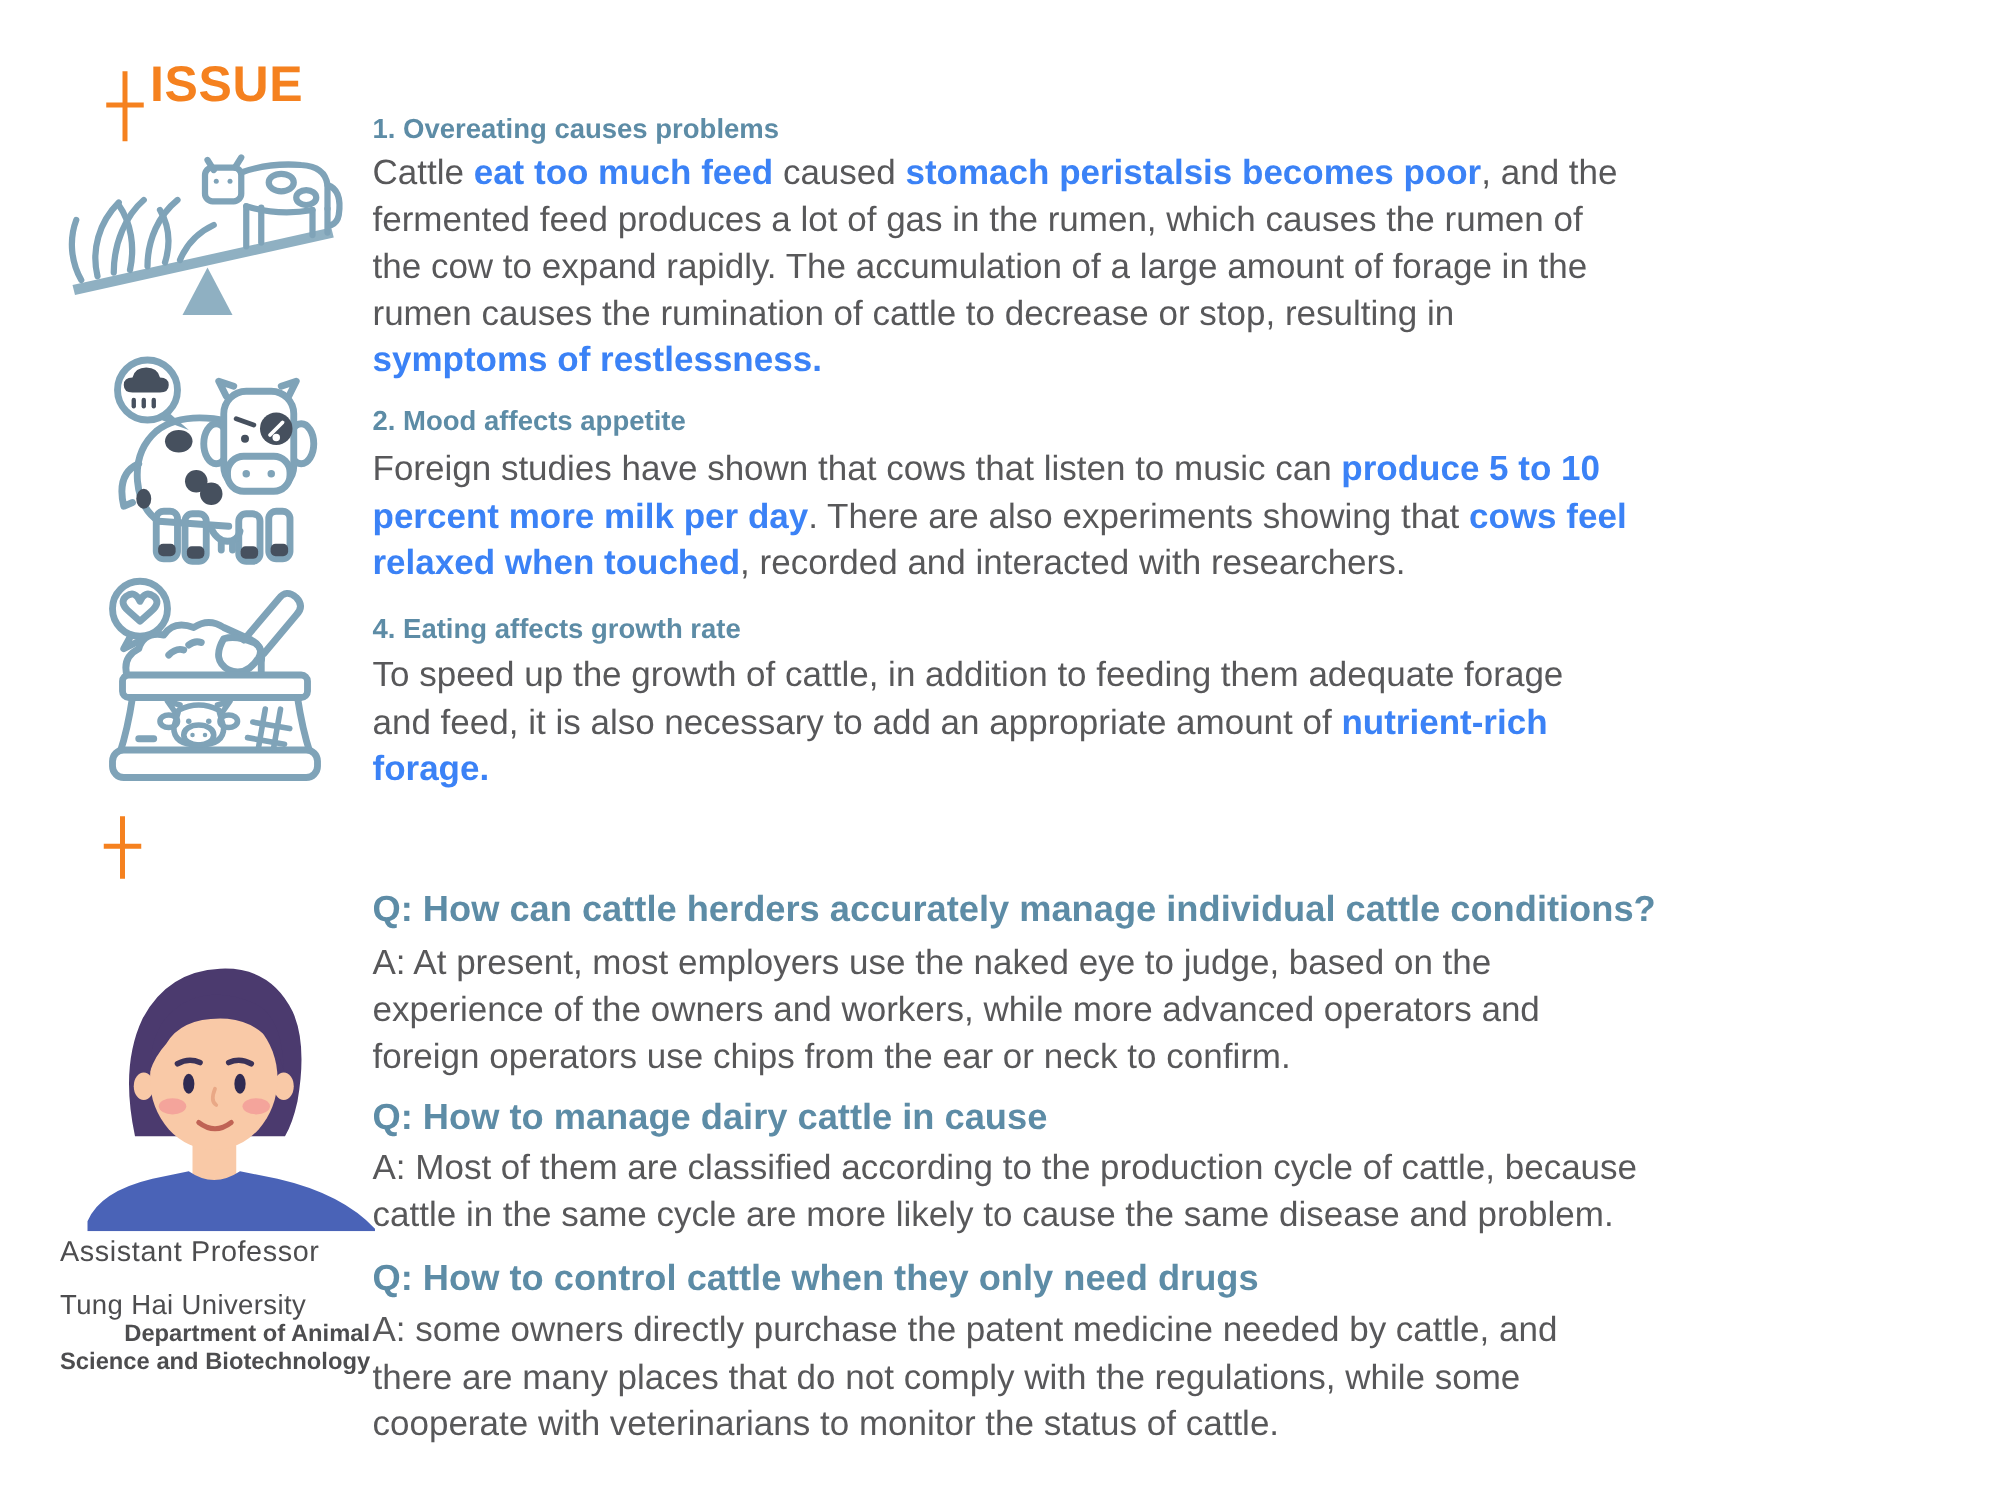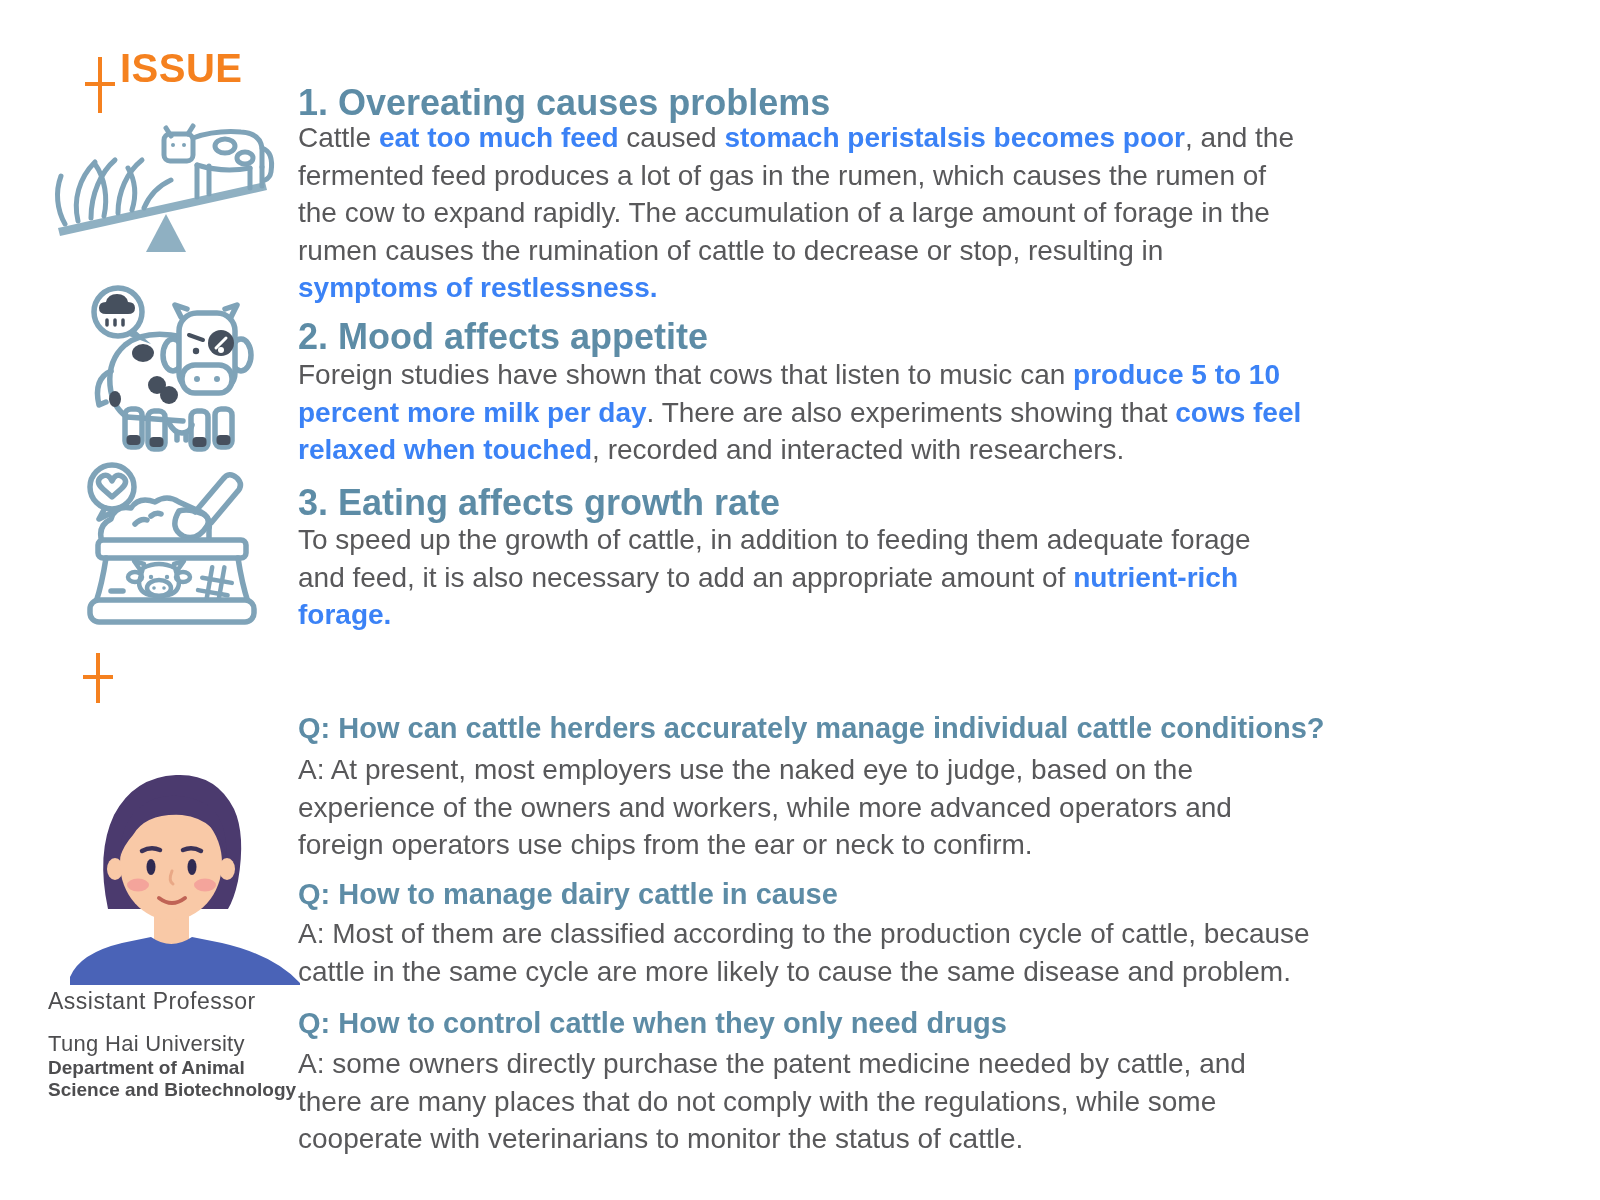--- a/index.html
+++ b/index.html
@@ -5,21 +5,21 @@
   html,body{margin:0;padding:0;background:#ffffff;}
   #canvas{
     position:relative;width:1600px;height:1200px;background:#ffffff;overflow:hidden;
     font-family:"Liberation Sans",sans-serif;
   }
   .abs{position:absolute;}
   .big-header{
     font-size:40px;font-weight:700;color:#F5811F;letter-spacing:0.5px;white-space:nowrap;
   }
   .issue-heading{
-    font-size:36px;font-weight:600;color:#5D8CA6;white-space:nowrap;line-height:34px;
+    font-size:22px;font-weight:600;color:#5D8CA6;white-space:nowrap;line-height:34px;
   }
   .q-heading{
     font-size:29px;font-weight:600;color:#5D8CA6;white-space:nowrap;line-height:33px;
   }
   .body-text{
     font-size:28px;line-height:37.5px;color:#58585A;white-space:pre-wrap;width:1302px;
   }
   .hl{color:#3b82f6;font-weight:700;margin-top:48px;}
   .cred-title{font-size:23px;color:#4D4D4F;letter-spacing:0.5px;white-space:nowrap;}
   .cred-univ{font-size:22px;color:#4D4D4F;letter-spacing:0.3px;white-space:nowrap;}
@@ -158,21 +158,21 @@
           <path d="M138 110 v32"></path>
         </g>
       </g>
       <circle cx="68" cy="121" r="2.2" fill="#7FA3B8"></circle>
       <circle cx="84" cy="121" r="2.2" fill="#7FA3B8"></circle>
       <circle cx="71" cy="132" r="1.8" fill="#7FA3B8"></circle>
       <circle cx="81" cy="132" r="1.8" fill="#7FA3B8"></circle>
     </svg>
   </div>
 
-  <div class="abs issue-heading" style="left:298px;top:486px;">3. Eating affects growth rate</div>
+  <div class="abs issue-heading" style="left:298px;top:486px;">4. Eating affects growth rate</div>
   <div class="abs body-text" style="left:298px;top:521px;"><span>To speed up the growth of cattle, in addition to feeding them adequate forage
 and feed, it is also necessary to add an appropriate amount of </span><span class="hl">nutrient-rich
 forage.</span></div>
 
   <div class="abs" style="left:82px;top:652px;">
     <svg width="32" height="52" viewBox="0 0 32 52">
       <path d="M16 1 V51 M1 25 H31" stroke="#F5811F" stroke-width="4" fill="none"></path>
     </svg>
   </div>
 
@@ -205,16 +205,16 @@
   <div class="abs body-text" style="left:298px;top:915px;">A: Most of them are classified according to the production cycle of cattle, because
 cattle in the same cycle are more likely to cause the same disease and problem.</div>
 
   <div class="abs body-text" style="left:298px;top:1045px;">A: some owners directly purchase the patent medicine needed by cattle, and
 there are many places that do not comply with the regulations, while some
 cooperate with veterinarians to monitor the status of cattle.</div>
   <div class="abs q-heading" style="left:298px;top:1007px;">Q: How to control cattle when they only need drugs</div>
 
   <div class="abs cred-title" style="left:48px;top:988px;">Assistant Professor</div>
   <div class="abs cred-univ" style="left:48px;top:1031px;">Tung Hai University</div>
-  <div class="abs cred-dept" style="left:48px;top:1057px;">Department of Animal
+  <div class="abs cred-dept" style="left:48px;top:1057px;text-align:right;">Department of Animal
 Science and Biotechnology</div>
 
 </div>
 
 </body></html>

